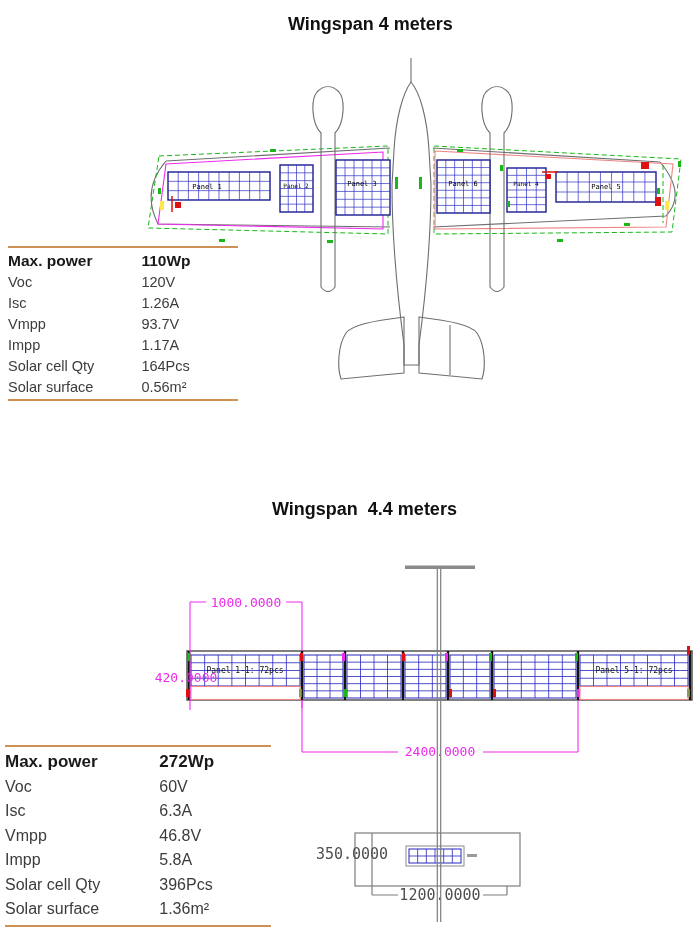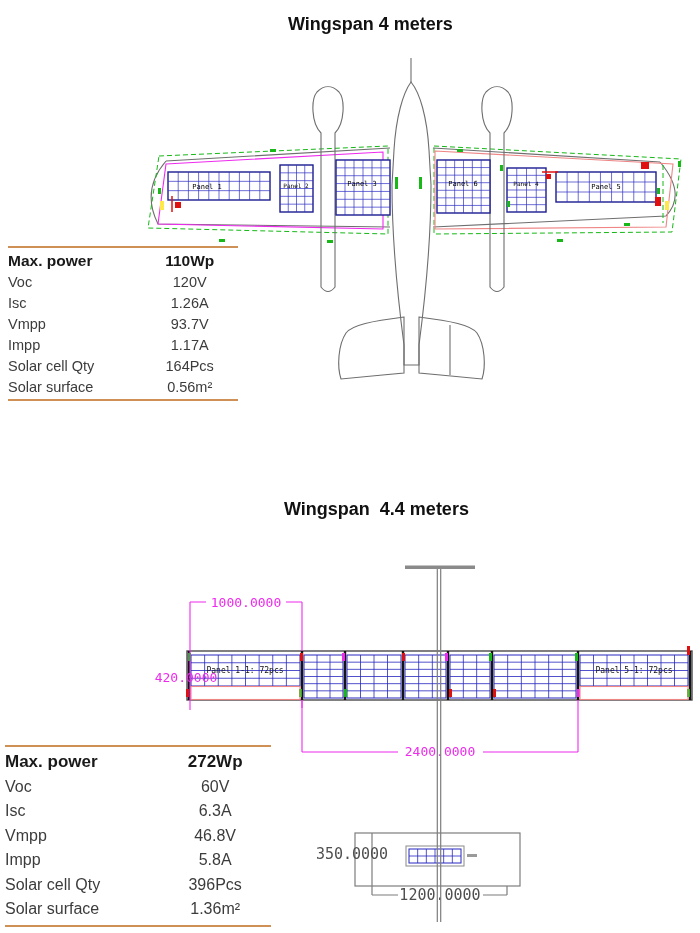--- a/index.html
+++ b/index.html
@@ -1,21 +1,21 @@
 <!DOCTYPE html>
 <html><head>
 <meta charset="utf-8">
 <style>
   html,body{margin:0;padding:0}
   body{width:700px;height:933px;position:relative;background:#fff;overflow:hidden;
        font-family:"Liberation Sans",sans-serif}
   .page-title{position:absolute;font-family:"Liberation Sans",sans-serif;font-weight:700;
               font-size:18px;color:#111;white-space:pre}
   .title1{left:288px;top:14px}
-  .title2{left:284px;top:499px}
+  .title2{left:272px;top:499px}
   .cad{position:absolute;left:0}
   
   .outline{fill:none;stroke:#6e6e6e;stroke-width:1.1}
   .outline-fill{fill:#fff;stroke:#6e6e6e;stroke-width:1.1}
   .gdash{fill:none;stroke:#17b817;stroke-width:1;stroke-dasharray:5 3}
   .gtick{fill:#17b817}
   .mag{fill:none;stroke:#ee2aee;stroke-width:1.1}
   .magt{fill:#ee2aee;font:13px "DejaVu Sans Mono",monospace;text-anchor:middle}
   .salmon{fill:none;stroke:#ef8585;stroke-width:1.1}
   .redm{fill:#e01010}
@@ -37,21 +37,21 @@
               color:#3c3c3c;background:transparent}
   .t1{left:8px;top:246px;width:230px;padding:2px 0}
   .t2{left:5px;top:745px;width:266px;padding:3px 0}
   .spec-row{display:flex;align-items:center}
   .t1 .spec-row{height:21px;font-size:14.5px}
   .t2 .spec-row{height:24.5px;font-size:16px}
   .spec-row.hdr{font-weight:700;color:#191919}
   .t1 .spec-row.hdr{font-size:15.5px}
   .t2 .spec-row.hdr{font-size:17px}
   .spec-label{flex:0 0 58%;text-align:left}
-  .spec-value{flex:1;text-align:center}
+  .spec-value{flex:1;text-align:left}
 </style>
 </head>
 <body>
 
 <div class="page-title title1">Wingspan 4 meters</div>
 
 <svg class="cad" style="top:55px" width="700" height="360" viewBox="0 0 700 360">
 
   <g>
     <path class="outline" d="M166 106 L390 93 M390 172 L158 169 M166 106 Q141 135 158 169"></path>

